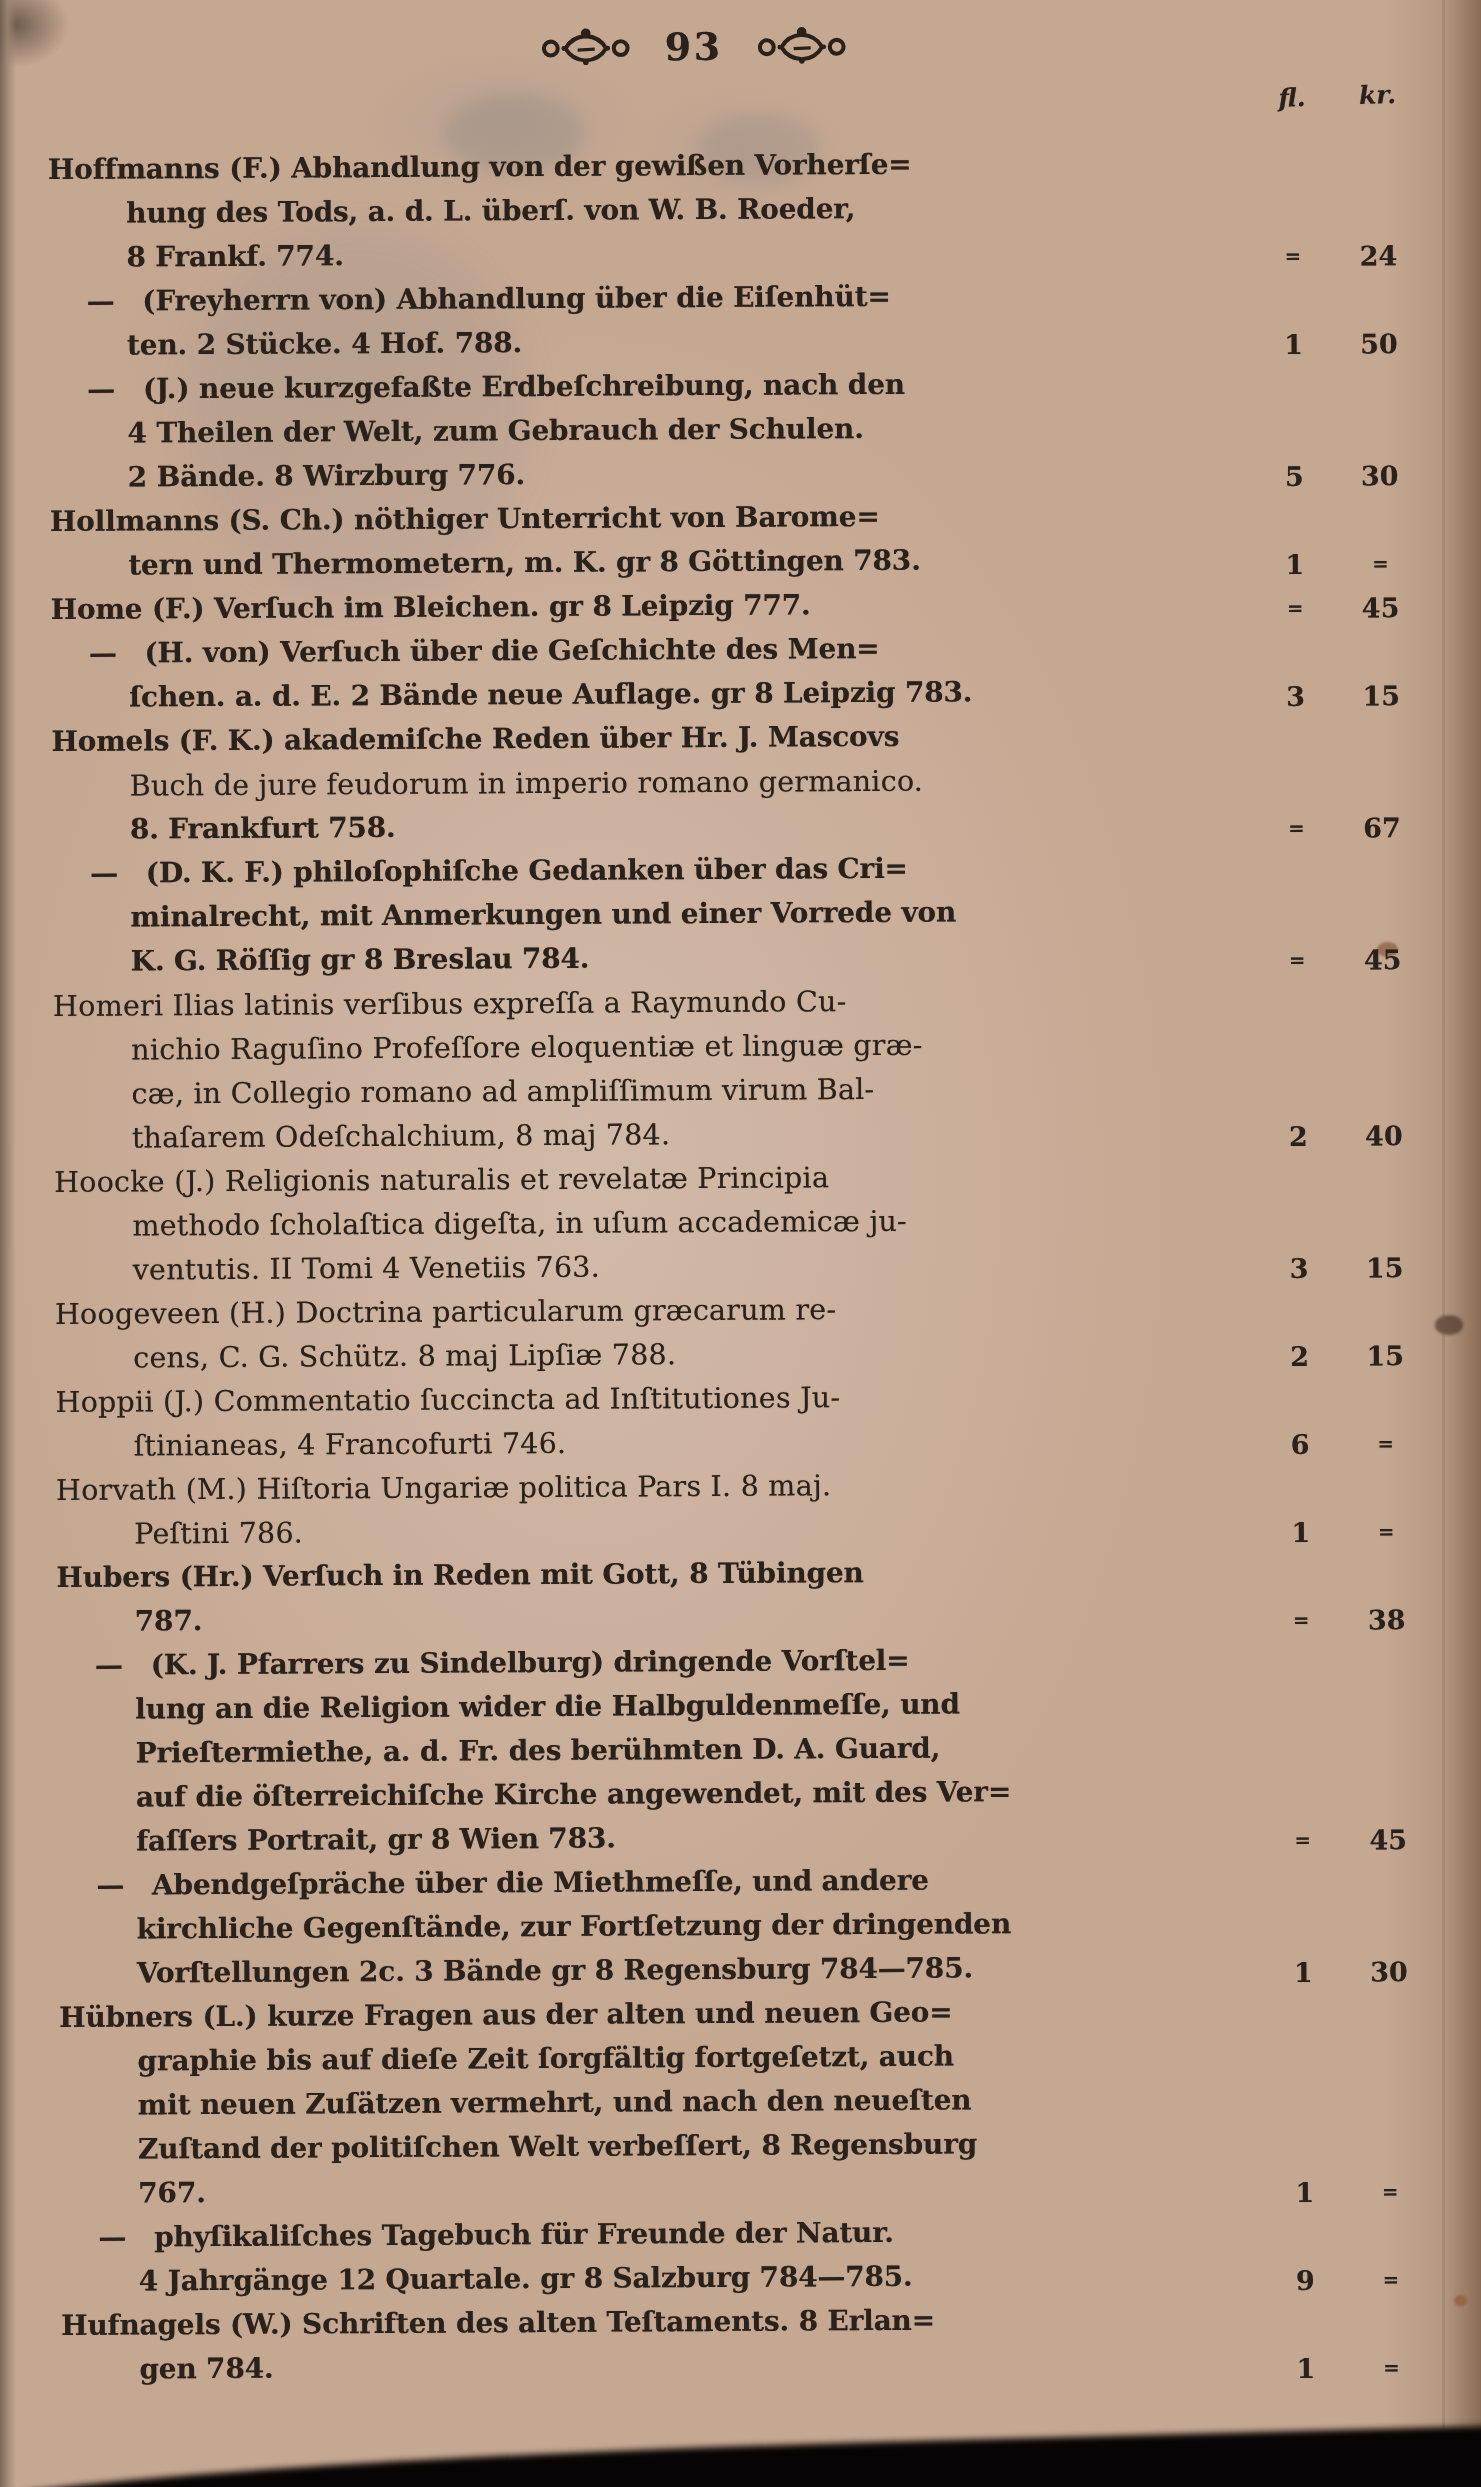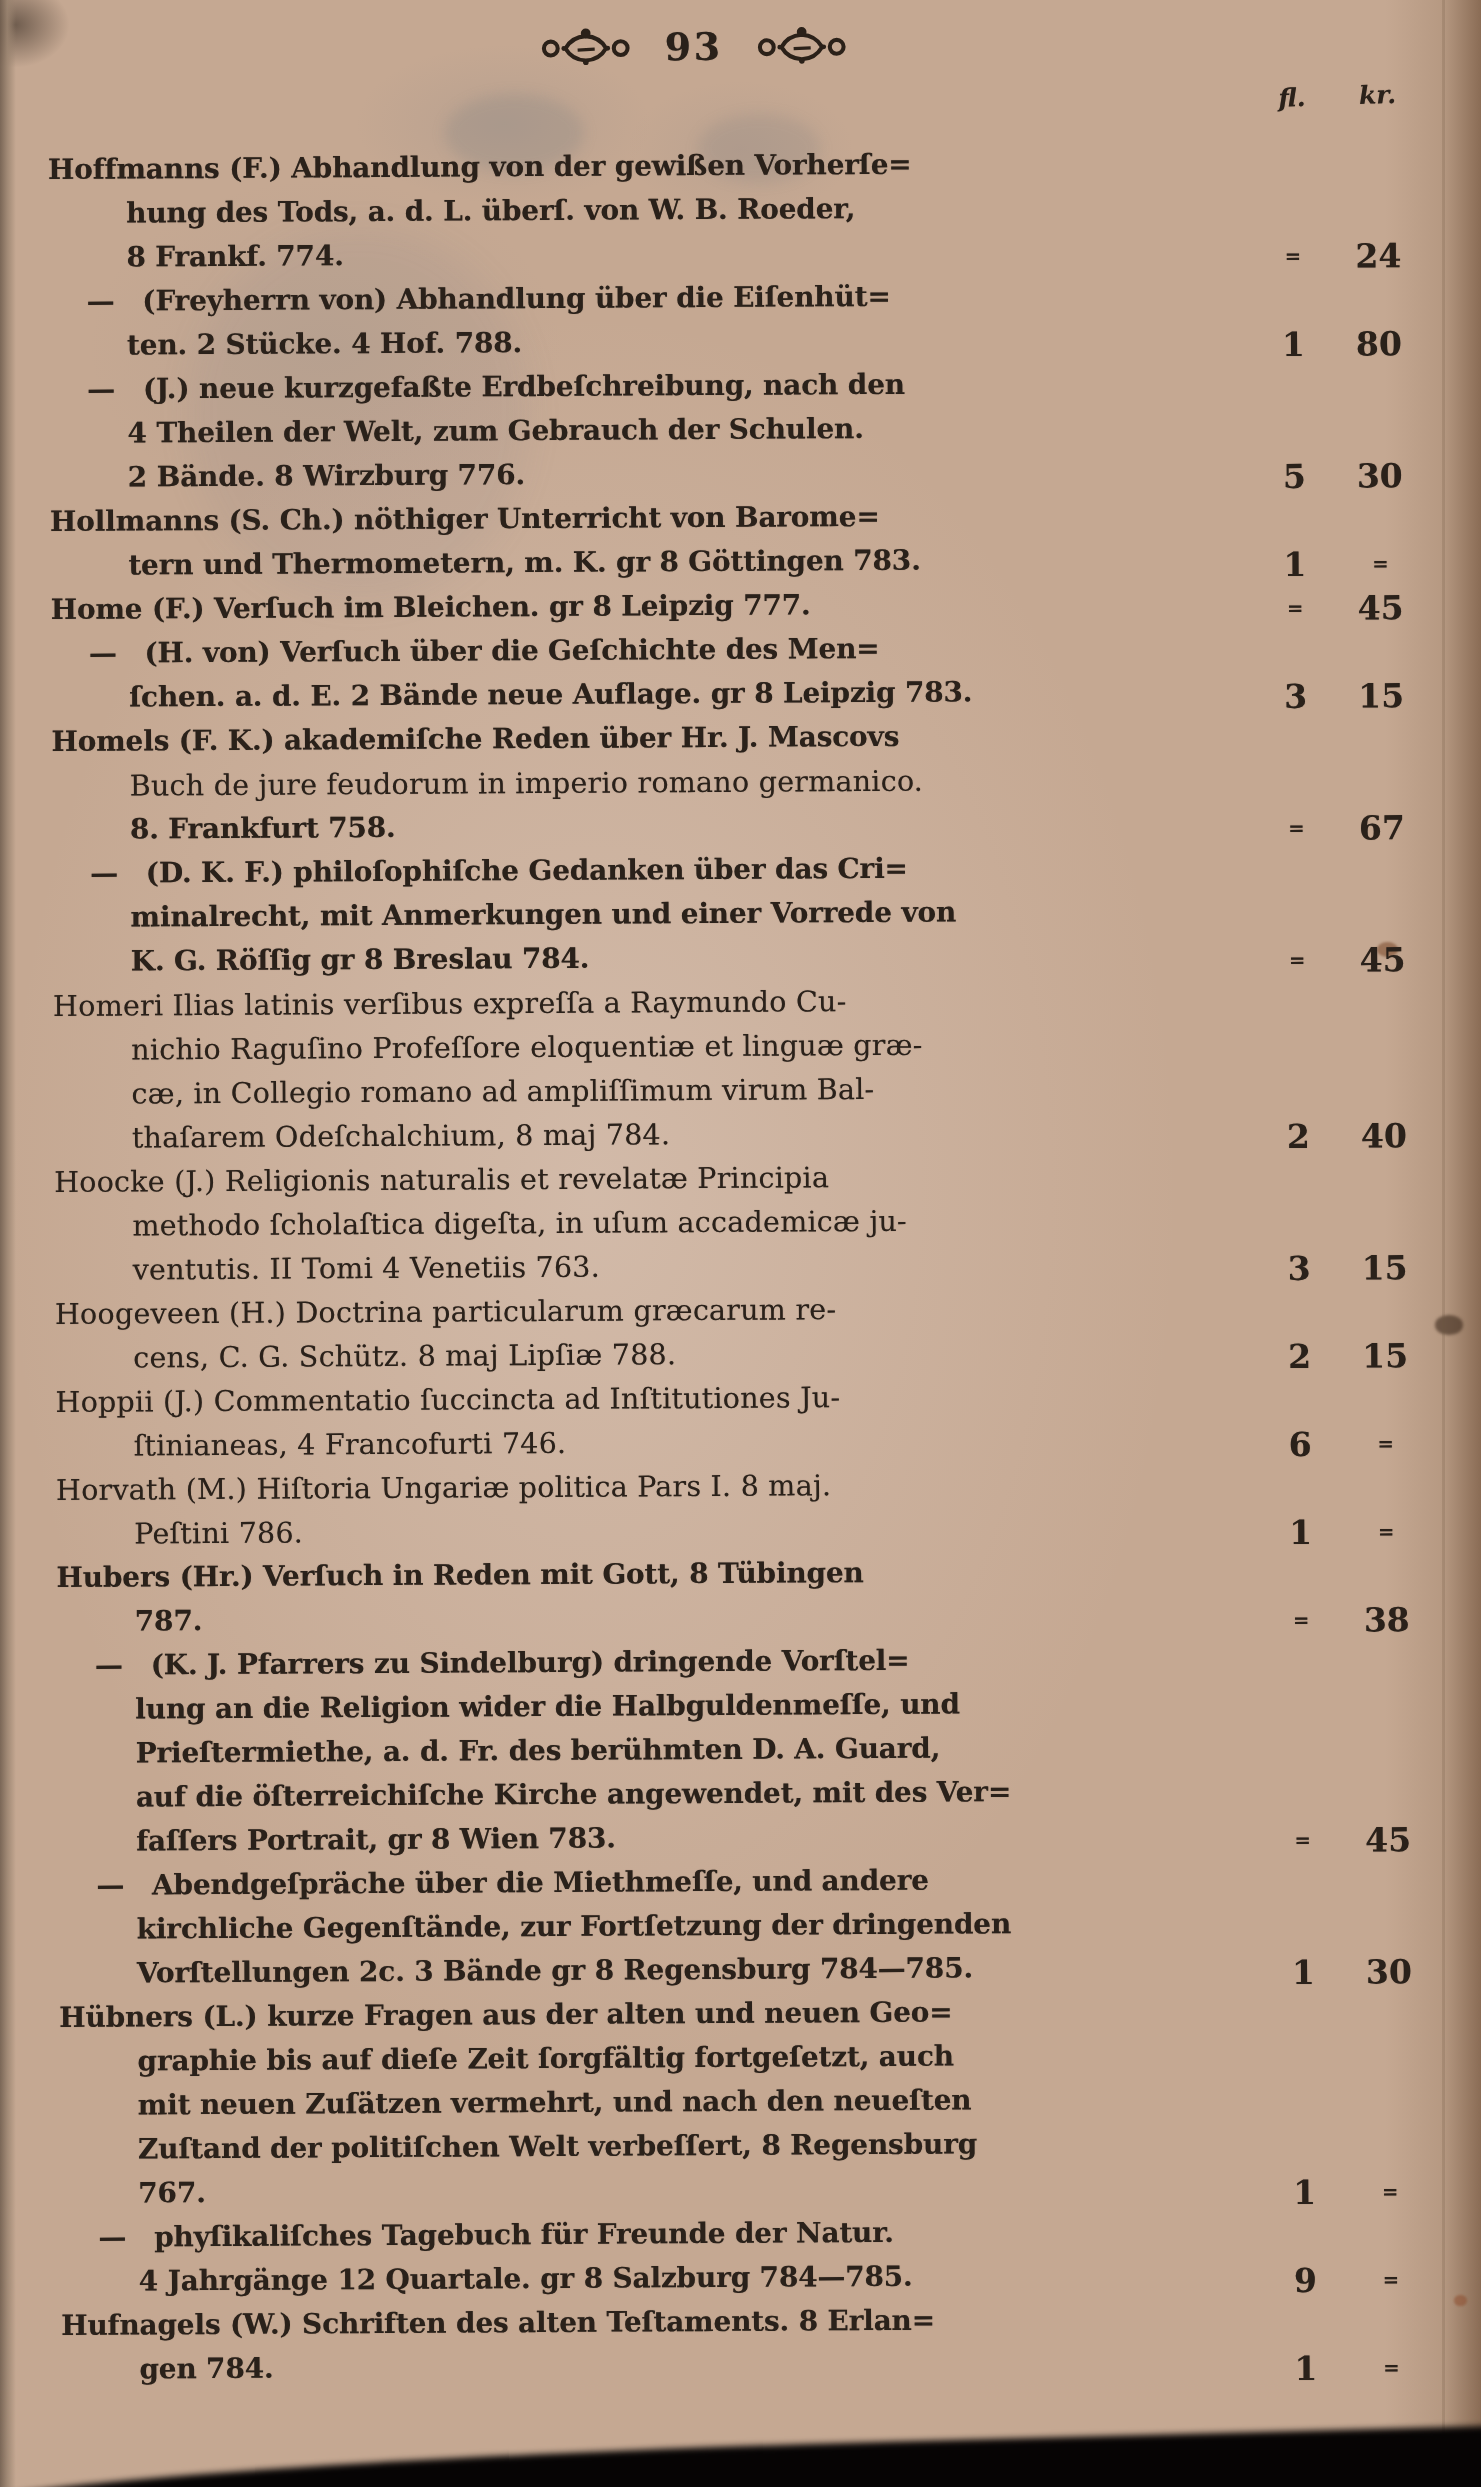--- a/index.html
+++ b/index.html
@@ -45,21 +45,21 @@
   .colhead .price{font-size:25px;font-weight:700;font-style:italic;text-align:center;}
 
   .entry{display:grid;grid-template-columns:1fr 73px 98px;align-items:end;}
   .lines{grid-column:1;}
   .line{font-size:28px;line-height:44px;padding-left:78px;white-space:nowrap;}
   .line.first{padding-left:0;}
   .line.dash-first{padding-left:38px;}
   .entry.fraktur .line{font-weight:700;letter-spacing:-0.2px;}
   .entry.antiqua .line{font-weight:400;letter-spacing:0.2px;font-size:28.6px;}
   .entry.fraktur .line.line-antiqua{font-weight:400;letter-spacing:0.2px;font-size:28.6px;}
-  .price{font-size:33px;font-weight:700;text-align:center;line-height:44px;transform:translateY(6.5px);}
+  .price{font-size:27px;font-weight:700;text-align:center;line-height:44px;transform:translateY(6.5px);}
   .price.nil{font-size:19.6px;}
 </style>
 </head>
 <body>
 
 <div class="page">
   <div class="stain s1"></div>
   <div class="stain s2"></div>
   <div class="stain s3"></div>
   <div class="stain s4"></div>
@@ -122,21 +122,21 @@
     <div class="price fl nil">=</div>
     <div class="price kr">24</div>
   </div>
 
   <div class="entry fraktur">
     <div class="lines">
             <div class="line dash-first first">— (Freyherrn von) Abhandlung über die Eiſenhüt=</div>
             <div class="line">ten. 2 Stücke. 4 Hof. 788.</div>
           </div>
     <div class="price fl">1</div>
-    <div class="price kr">80</div>
+    <div class="price kr">50</div>
   </div>
 
   <div class="entry fraktur">
     <div class="lines">
             <div class="line dash-first first">— (J.) neue kurzgefaßte Erdbeſchreibung, nach den</div>
             <div class="line">4 Theilen der Welt, zum Gebrauch der Schulen.</div>
             <div class="line">2 Bände. 8 Wirzburg 776.</div>
           </div>
     <div class="price fl">5</div>
     <div class="price kr">30</div>

